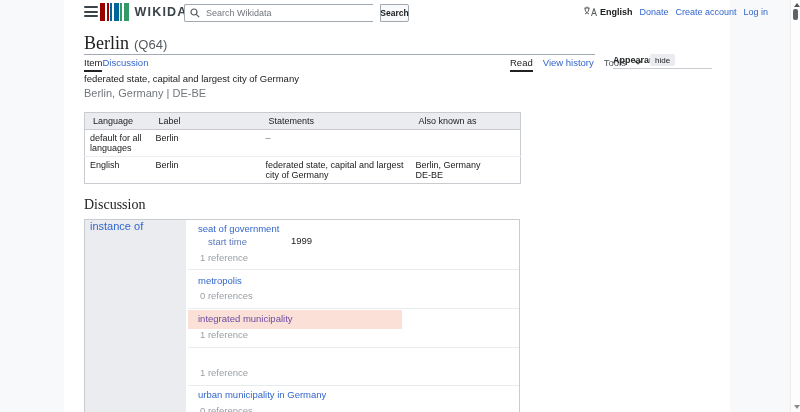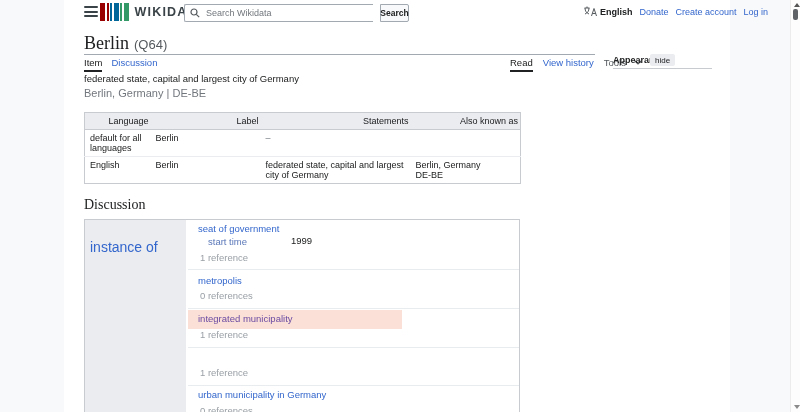--- a/index.html
+++ b/index.html
@@ -36,52 +36,52 @@
   .header-right{left:520px;top:6px;display:flex;align-items:center;gap:7px;font-size:9px;white-space:nowrap}
   .lang-btn{display:flex;align-items:center;gap:3px;font-weight:bold;color:#202122;cursor:pointer}
   .hdr-link{color:#3366cc;cursor:pointer;text-decoration:none}
 
   
   .title-row{left:20px;top:33px;display:flex;align-items:baseline;gap:5px}
   .title-main{font-family:"Liberation Serif","DejaVu Serif",serif;font-size:18px;color:#202122}
   .title-qid{font-size:13px;color:#54595d}
   .title-rule{left:20px;top:54px;width:511px;height:1px;background:#a2a9b1}
 
-  .tabs-left{left:20px;top:57px;display:flex;gap:9px;font-size:9.5px;align-items:flex-start}
+  .tabs-left{left:20px;top:57px;display:flex;font-size:9.5px;align-items:flex-start}
   .tabs-right{left:446px;top:57px;display:flex;gap:10px;font-size:9.5px;align-items:flex-start}
   .tab{cursor:pointer}
   .tab-active{color:#202122;border-bottom:2px solid #202122;padding-bottom:2px}
   .tab-link{color:#3366cc}
   .tab-tools{color:#54595d;display:flex;align-items:center;gap:8px}
 
   .appearance-label{left:549px;top:55px;font-size:9px;font-weight:bold;color:#202122}
   .hide-btn{left:586px;top:54px;font-size:8px;color:#202122;background:#eaecf0;border-radius:2px;
     padding:1.5px 5px;cursor:pointer}
   .appearance-rule{left:549px;top:68px;width:99px;height:1px;background:#c8ccd1}
 
   .desc1{left:20px;top:73px;font-size:9.5px;color:#202122}
   .desc2{left:20px;top:87px;font-size:11px;color:#72777d}
 
   
   .terms{left:20px;top:112px;width:436px;border-collapse:collapse;font-size:9px;table-layout:fixed}
-  .terms th{background:#eaecf0;font-weight:normal;text-align:right;padding:3px 2px;color:#202122;border:1px solid #c8ccd1;border-left:none;border-right:none}
+  .terms th{background:#eaecf0;font-weight:normal;text-align:left;padding:3px 8px;color:#202122;border:1px solid #c8ccd1;border-left:none;border-right:none}
   .terms th:first-child{border-left:1px solid #c8ccd1}
   .terms th:last-child{border-right:1px solid #c8ccd1}
   .terms td{vertical-align:top;padding:3px 5px;border-bottom:1px solid #eaecf0;line-height:10px}
   .terms tr td:first-child{border-left:1px solid #c8ccd1}
   .terms tr td:last-child{border-right:1px solid #c8ccd1}
   .terms tr.last td{border-bottom:1px solid #c8ccd1}
   .col-lang{width:66px}.col-label{width:110px}.col-desc{width:150px}.col-aka{width:110px}
   .dash{color:#72777d}
 
   
   .stmt-heading{left:20px;top:197px;font-family:"Liberation Serif","DejaVu Serif",serif;font-size:14px;color:#202122}
   .stmt-box{left:20px;top:219px;width:436px;height:193px;border:1px solid #c8ccd1;border-bottom:none;box-sizing:border-box;background:#fff}
   .prop-col{position:absolute;left:0;top:0;width:101px;height:100%;background:#eaecf0}
-  .prop-link{position:absolute;left:5px;top:19px;font-size:14px;color:#3366cc;cursor:pointer}
+  .prop-link{position:absolute;left:5px;top:0;font-size:11px;color:#3366cc;cursor:pointer}
 
   .stmt-box .vline{position:absolute;left:103px;width:331px;height:1px;background:#e9ecef}
   .vtext{position:absolute;font-size:9.5px;line-height:10px;white-space:nowrap}
   .vlink{color:#3366cc;cursor:pointer}
   .vlink-visited{color:#6b4ba1;cursor:pointer}
   .vref{color:#9aa0a6;cursor:pointer}
   .vqual-prop{color:#5a77b8;cursor:pointer}
   .vqual-val{color:#202122}
   .vhighlight{position:absolute;left:103px;top:90px;width:214px;height:19px;background:#fbe0d8}
 

